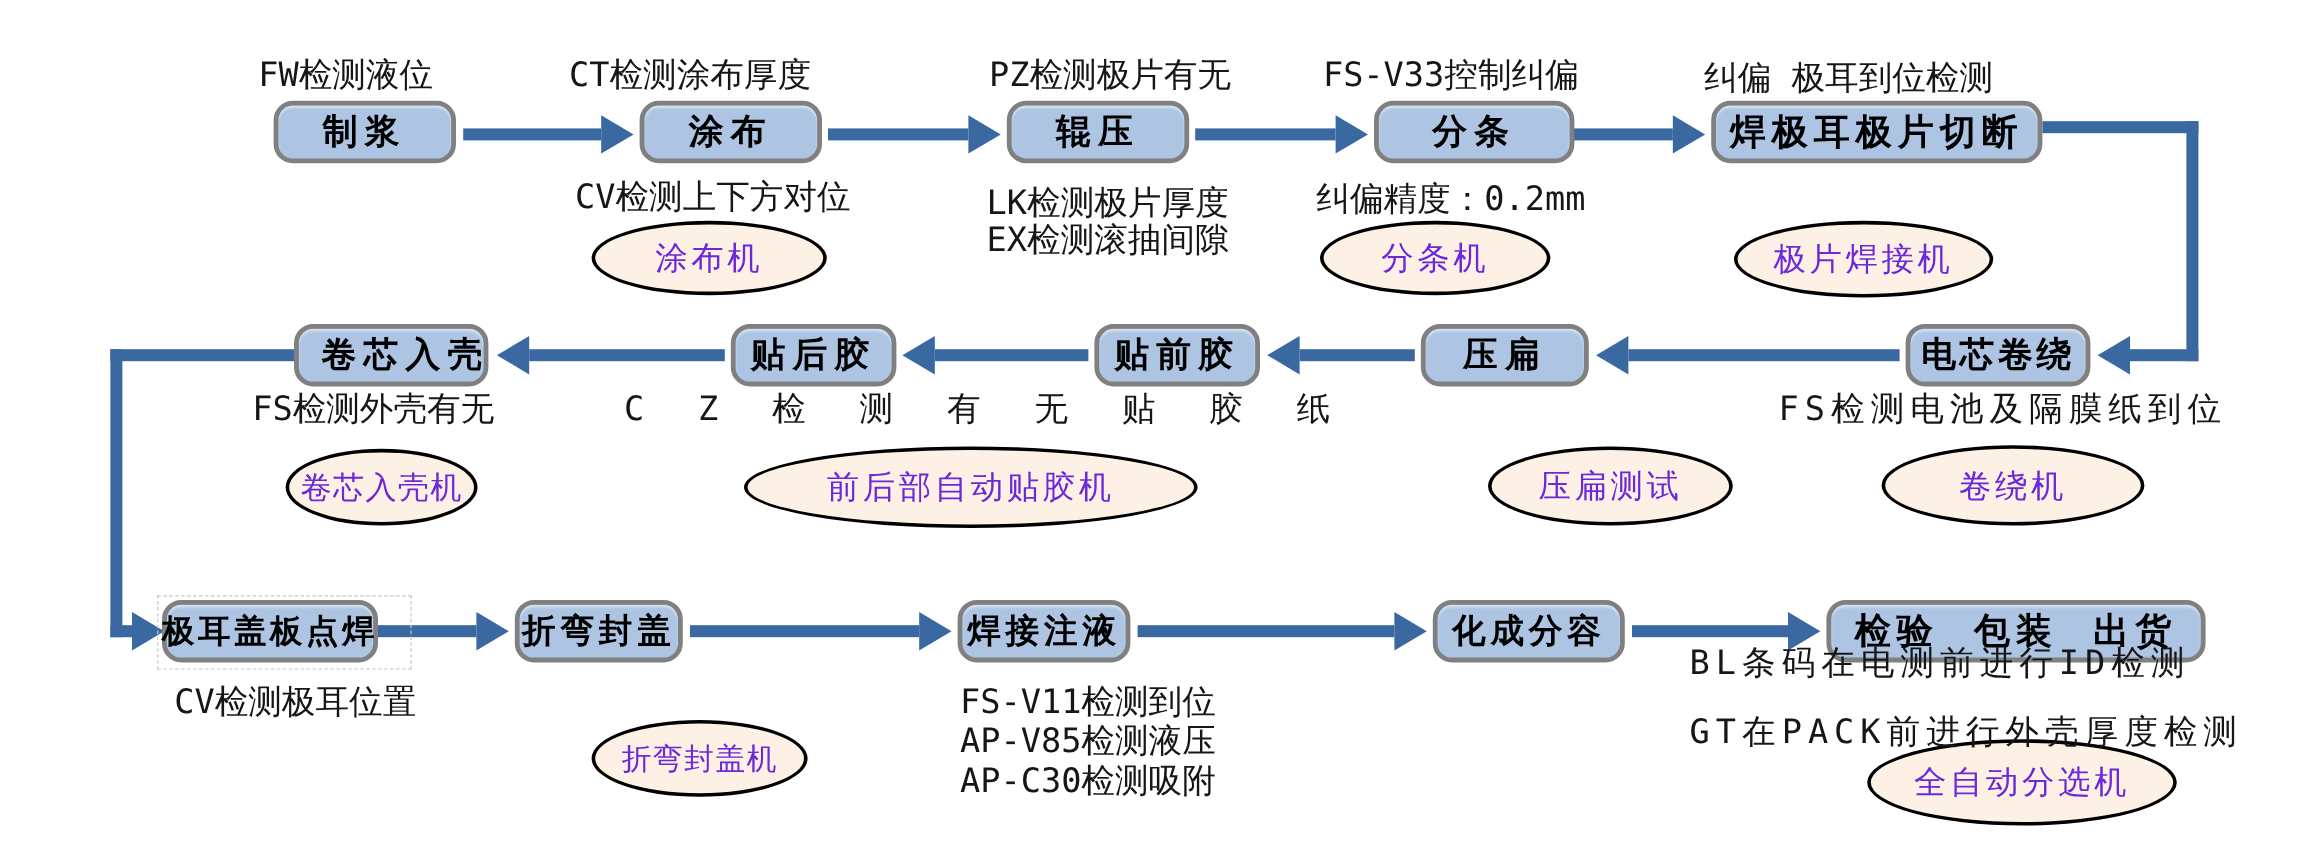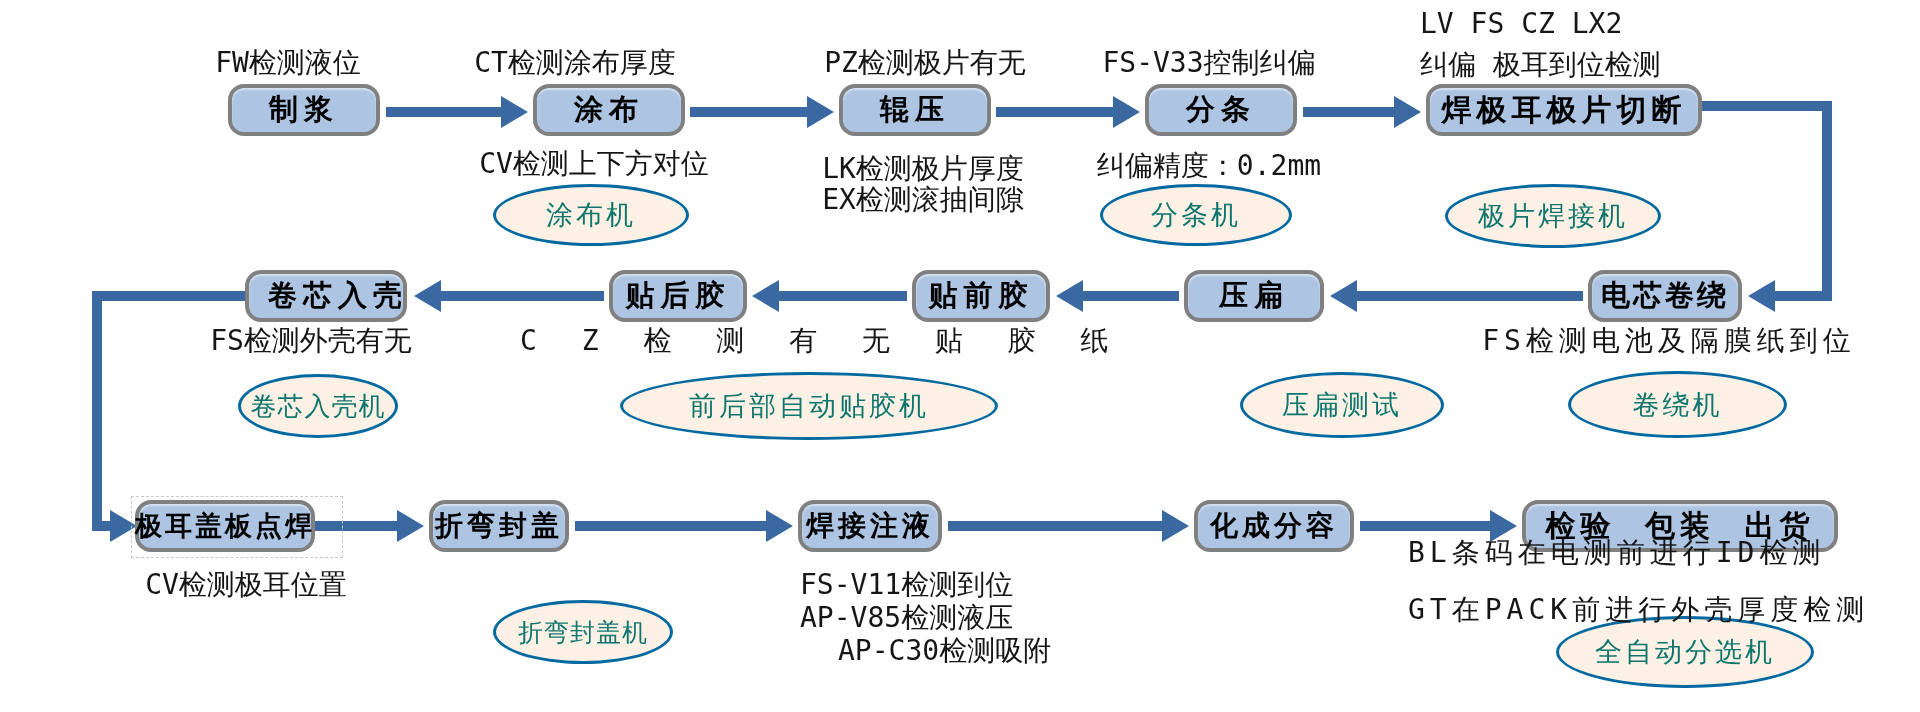--- a/index.html
+++ b/index.html
@@ -2,23 +2,23 @@
 <html><head>
 <meta charset="utf-8">
 <style>
   html,body{margin:0;padding:0;background:#ffffff;}
   #canvas{position:relative;width:1920px;height:712px;background:#ffffff;overflow:hidden;
           font-family:"DejaVu Sans",sans-serif;}
   .box{position:absolute;height:52px;background:#adc5e3;border:4px solid #808080;border-radius:16px;
        box-sizing:border-box;display:flex;align-items:center;justify-content:center;
        font-weight:bold;font-size:29px;letter-spacing:6px;color:#000;white-space:nowrap;
        box-shadow:inset 0 2px 2px rgba(255,255,255,.5);}
-  .ellipse{position:absolute;background:#fdf1e5;border:3px solid #0369a1;border-radius:50%;
+  .ellipse{position:absolute;background:#fdf1e5;border:3px solid #000000;border-radius:50%;
        box-sizing:border-box;display:flex;align-items:center;justify-content:center;
-       font-size:27px;letter-spacing:3px;color:#0f766e;white-space:nowrap;}
+       font-size:27px;letter-spacing:3px;color:#6d28d9;white-space:nowrap;}
   .note{position:absolute;font-size:28px;color:#161616;white-space:nowrap;text-align:center;
        font-family:"DejaVu Sans Mono","DejaVu Sans",sans-serif;}
   .note.left{text-align:left;}
   .note.wide{letter-spacing:14px;}
   .note.sp{letter-spacing:5px;}
   .line{position:absolute;background:#3a69a2;}
   .head-r{position:absolute;width:0;height:0;border-top:16px solid transparent;
        border-bottom:16px solid transparent;border-left:27px solid #3a69a2;}
   .head-l{position:absolute;width:0;height:0;border-top:16px solid transparent;
        border-bottom:16px solid transparent;border-right:27px solid #3a69a2;}
@@ -62,21 +62,21 @@
   <div class="line" style="left:575px;top:521px;width:191px;height:10px;"></div>
   <div class="head-r" style="left:766px;top:510px;"></div>
   <div class="line" style="left:948px;top:521px;width:214px;height:10px;"></div>
   <div class="head-r" style="left:1162px;top:510px;"></div>
   <div class="line" style="left:1360px;top:521px;width:130px;height:10px;"></div>
   <div class="head-r" style="left:1490px;top:510px;"></div>
 
   <div class="box" style="left:228px;top:84px;width:152px;text-align:center;">制浆</div>
   <div class="box" style="left:533px;top:84px;width:152px;">涂布</div>
   <div class="box" style="left:839px;top:84px;width:152px;">辊压</div>
-  <div class="box" style="left:1145px;top:84px;width:152px;">分条</div>
+  <div class="box" style="left:1145px;top:84px;width:167px;">分条</div>
   <div class="box" style="left:1426px;top:84px;width:276px;font-size:30px;letter-spacing:5px;">焊极耳极片切断</div>
 
   <div class="box" style="left:245px;top:270px;width:162px;padding-left:24px;">卷芯入壳</div>
   <div class="box" style="left:609px;top:270px;width:138px;">贴后胶</div>
   <div class="box" style="left:912px;top:270px;width:138px;">贴前胶</div>
   <div class="box" style="left:1184px;top:270px;width:140px;">压扁</div>
   <div class="box" style="left:1588px;top:270px;width:154px;letter-spacing:3px;">电芯卷绕</div>
 
   <div class="artifact" style="left:131px;top:496px;width:210px;height:60px;"></div>
   <div class="box" style="left:135px;top:500px;width:180px;font-size:27px;letter-spacing:3px;">极耳盖板点焊</div>
@@ -92,32 +92,31 @@
   <div class="ellipse" style="left:620px;top:372px;width:378px;height:68px;">前后部自动贴胶机</div>
   <div class="ellipse" style="left:1240px;top:372px;width:204px;height:66px;">压扁测试</div>
   <div class="ellipse" style="left:1568px;top:371px;width:219px;height:67px;">卷绕机</div>
   <div class="ellipse" style="left:493px;top:600px;width:180px;height:64px;font-size:25px;letter-spacing:1px;">折弯封盖机</div>
   <div class="ellipse" style="left:1556px;top:616px;width:258px;height:72px;">全自动分选机</div>
 
   <div class="note" style="left:148px;top:44px;width:280px;">FW检测液位</div>
   <div class="note" style="left:435px;top:44px;width:280px;">CT检测涂布厚度</div>
   <div class="note" style="left:780px;top:44px;width:290px;">PZ检测极片有无</div>
   <div class="note" style="left:1064px;top:44px;width:290px;">FS-V33控制纠偏</div>
-  <div class="note left" style="left:1420px;top:7px;width:340px;">LV FS CZ LX2</div>
   <div class="note left" style="left:1420px;top:46px;width:340px;">纠偏 极耳到位检测</div>
 
   <div class="note" style="left:454px;top:145px;width:280px;">CV检测上下方对位</div>
   <div class="note" style="left:783px;top:150px;width:280px;">LK检测极片厚度</div>
   <div class="note" style="left:783px;top:181px;width:280px;">EX检测滚抽间隙</div>
   <div class="note" style="left:1058px;top:147px;width:302px;">纠偏精度：0.2mm</div>
 
   <div class="note" style="left:186px;top:322px;width:250px;">FS检测外壳有无</div>
   <div class="note wide" style="left:520px;top:322px;width:460px;">C Z 检 测 有 无 贴 胶 纸</div>
   <div class="note sp" style="left:1448px;top:322px;width:442px;">FS检测电池及隔膜纸到位</div>
 
   <div class="note" style="left:126px;top:566px;width:240px;">CV检测极耳位置</div>
   <div class="note left" style="left:800px;top:566px;width:260px;">FS-V11检测到位</div>
   <div class="note left" style="left:800px;top:599px;width:260px;">AP-V85检测液压</div>
-  <div class="note left" style="left:800px;top:632px;width:260px;margin-left:38px;">AP-C30检测吸附</div>
+  <div class="note left" style="left:800px;top:632px;width:260px;">AP-C30检测吸附</div>
   <div class="note left sp" style="left:1408px;top:534px;width:490px;">BL条码在电测前进行ID检测</div>
   <div class="note left sp" style="left:1408px;top:591px;width:490px;">GT在PACK前进行外壳厚度检测</div>
 
 </div>
 
 </body></html>

